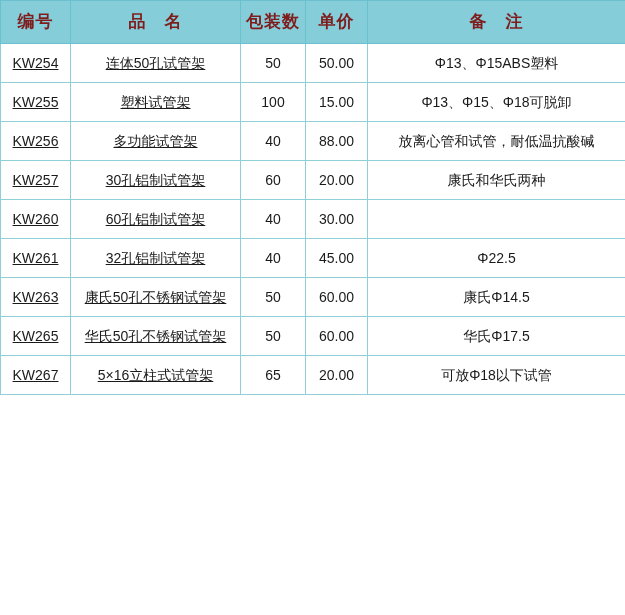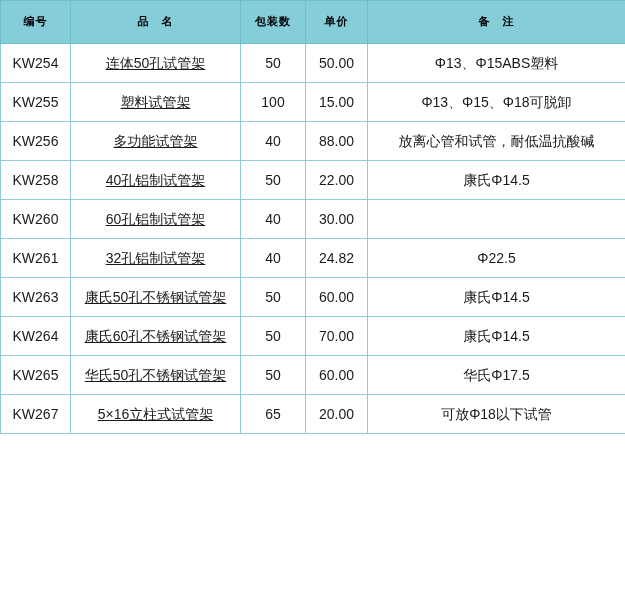--- a/index.html
+++ b/index.html
@@ -27,36 +27,36 @@
     font-size: 14px;
     color: #1a1a1a;
     padding: 0;
     height: 38px;
     line-height: 1.2;
     white-space: nowrap;
     overflow: hidden;
   }
   #product-table thead th {
     background: #84cdd9;
-    color: #000000;
+    color: #7f1d1d;
     font-weight: bold;
-    font-size: 11px;
+    font-size: 17px;
     height: 42px;
     border: 1px solid #6cc0ce;
     letter-spacing: 1px;
   }
   #product-table tbody td {
     background: #ffffff;
   }
   .col-code   { width: 70px; }
   .col-name   { width: 170px; }
   .col-pack   { width: 65px; }
   .col-price  { width: 62px; }
   .col-note   { width: 258px; }
-  td.cell-code  { font-size: 14px; }
+  td.cell-code  { font-size: 14px; text-decoration: underline; }
   td.cell-name  { font-size: 14px; text-decoration: underline; }
   td.cell-pack  { font-size: 14px; }
   td.cell-price { font-size: 14px; }
   td.cell-note  { font-size: 14px; }
 </style>
 </head>
 <body>
 
 <table id="product-table">
   <colgroup>
@@ -91,52 +91,45 @@
       <td class="cell-note">Φ13、Φ15、Φ18可脱卸</td>
     </tr>
     <tr>
       <td class="cell-code">KW256</td>
       <td class="cell-name">多功能试管架</td>
       <td class="cell-pack">40</td>
       <td class="cell-price">88.00</td>
       <td class="cell-note">放离心管和试管，耐低温抗酸碱</td>
     </tr>
     <tr>
-      <td class="cell-code">KW258</td>
-      <td class="cell-name">40孔铝制试管架</td>
-      <td class="cell-pack">50</td>
-      <td class="cell-price">22.00</td>
-      <td class="cell-note">康氏Φ14.5</td>
+      <td class="cell-code">KW257</td>
+      <td class="cell-name">30孔铝制试管架</td>
+      <td class="cell-pack">60</td>
+      <td class="cell-price">20.00</td>
+      <td class="cell-note">康氏和华氏两种</td>
     </tr>
     <tr>
       <td class="cell-code">KW260</td>
       <td class="cell-name">60孔铝制试管架</td>
       <td class="cell-pack">40</td>
       <td class="cell-price">30.00</td>
       <td class="cell-note"></td>
     </tr>
     <tr>
       <td class="cell-code">KW261</td>
       <td class="cell-name">32孔铝制试管架</td>
       <td class="cell-pack">40</td>
-      <td class="cell-price">24.82</td>
+      <td class="cell-price">45.00</td>
       <td class="cell-note">Φ22.5</td>
     </tr>
     <tr>
       <td class="cell-code">KW263</td>
       <td class="cell-name">康氏50孔不锈钢试管架</td>
       <td class="cell-pack">50</td>
       <td class="cell-price">60.00</td>
-      <td class="cell-note">康氏Φ14.5</td>
-    </tr>
-    <tr>
-      <td class="cell-code">KW264</td>
-      <td class="cell-name">康氏60孔不锈钢试管架</td>
-      <td class="cell-pack">50</td>
-      <td class="cell-price">70.00</td>
       <td class="cell-note">康氏Φ14.5</td>
     </tr>
     <tr>
       <td class="cell-code">KW265</td>
       <td class="cell-name">华氏50孔不锈钢试管架</td>
       <td class="cell-pack">50</td>
       <td class="cell-price">60.00</td>
       <td class="cell-note">华氏Φ17.5</td>
     </tr>
     <tr>

